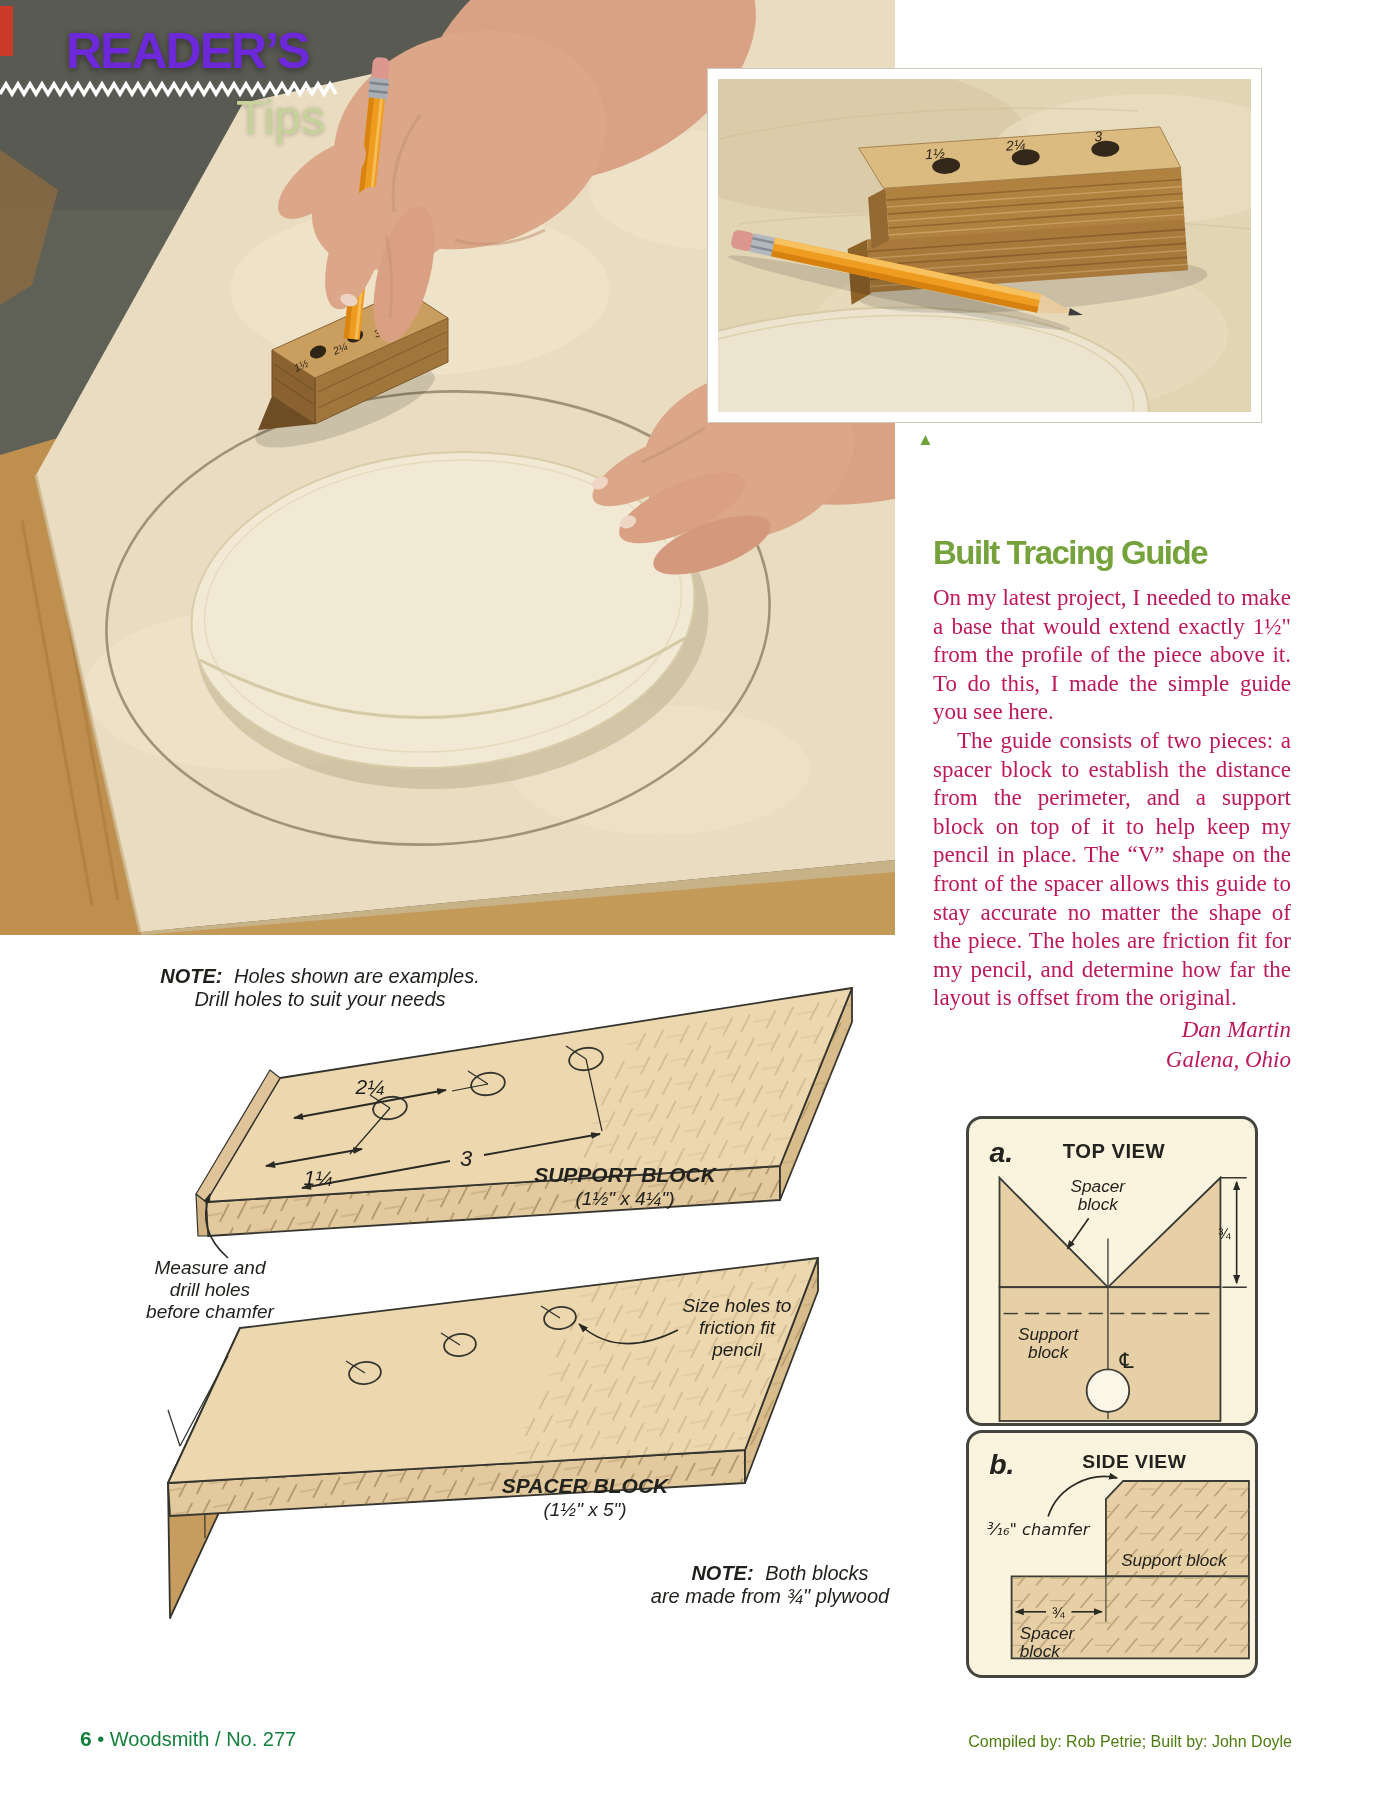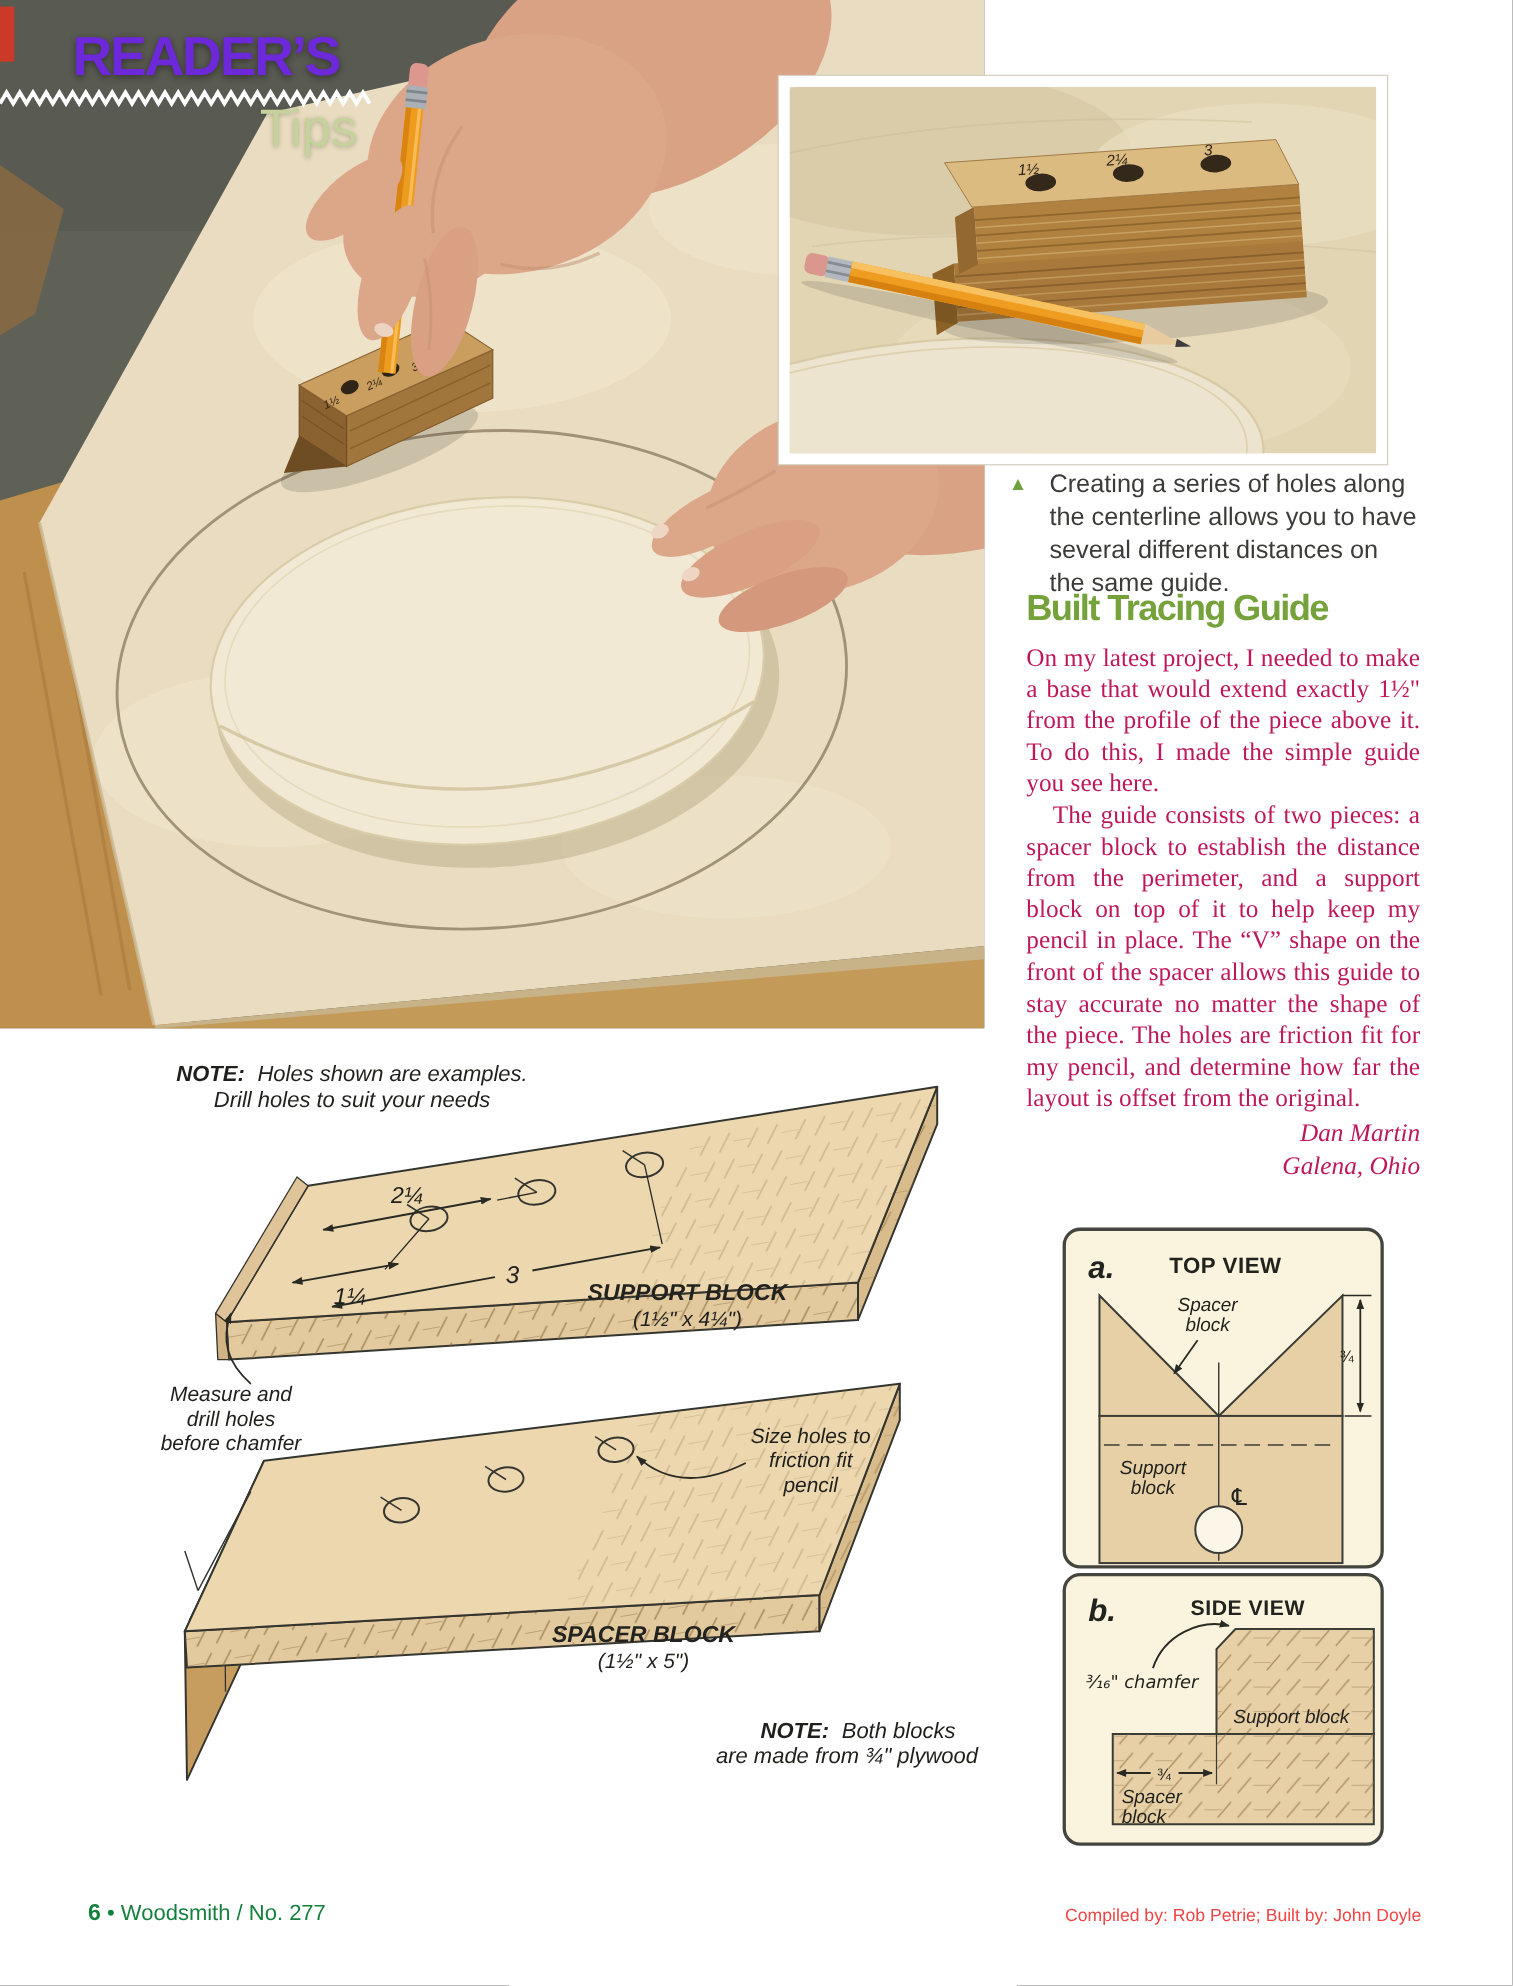--- a/index.html
+++ b/index.html
@@ -30,21 +30,21 @@
   .author{margin-top:2px;text-align:right;font-style:italic;font-size:23px;line-height:30px;}
   
   .diagram{left:80px;top:958px;width:812px;height:712px;}
   .view-box{background:#faf3de;border:3px solid #45453f;border-radius:16px;}
   .box-a{left:966px;top:1116px;width:286px;height:304px;}
   .box-b{left:966px;top:1430px;width:286px;height:242px;}
   .view-box svg{display:block;width:100%;height:100%;}
   
   .footer-left{left:80px;top:1727px;font-size:20px;color:#15803d;}
   .footer-left b{font-size:21px;}
-  .footer-right{right:83px;top:1733px;font-size:16px;color:#ef4444;}
+  .footer-right{right:83px;top:1733px;font-size:16px;color:#4d7c0f;}
   svg text{font-family:"Liberation Sans",sans-serif;}
   .ser{font-family:"DejaVu Sans",sans-serif;}
 </style>
 </head>
 <body>
 
 <div class="page">
 
   <svg class="abs main-photo" viewBox="0 0 895 935" preserveAspectRatio="none">
     <rect x="0" y="0" width="895" height="935" fill="#5f6157"></rect>
@@ -170,21 +170,20 @@
       <rect x="42" y="0" width="272" height="6" fill="#f8c160"></rect>
       <rect x="42" y="13" width="272" height="6" fill="#d6810f"></rect>
       <polygon points="314,0 314,19 352,11.5" fill="#e8cb9e"></polygon>
       <polygon points="345,7.5 345,15 359,11.5" fill="#3c3c3c"></polygon>
     </g>
   </svg>
   </div>
 
   <div class="abs caption">
     <span class="tri">▲</span>
-    <span class="cap-text">Creating a series of holes along the centerline allows you to have several different distances on the same guide.</span>
   </div>
 
   <div class="abs headline">Built Tracing Guide</div>
   <div class="abs body-copy">
     <p>On my latest project, I needed to make a base that would extend exactly 1½" from the profile of the piece above it. To do this, I made the simple guide you see here.</p>
     <p>The guide consists of two pieces: a spacer block to establish the distance from the perimeter, and a support block on top of it to help keep my pencil in place. The “V” shape on the front of the spacer allows this guide to stay accurate no matter the shape of the piece. The holes are friction fit for my pencil, and determine how far the layout is offset from the original.</p>
     <div class="author">
       <div>Dan Martin</div>
       <div>Galena, Ohio</div>
     </div>

